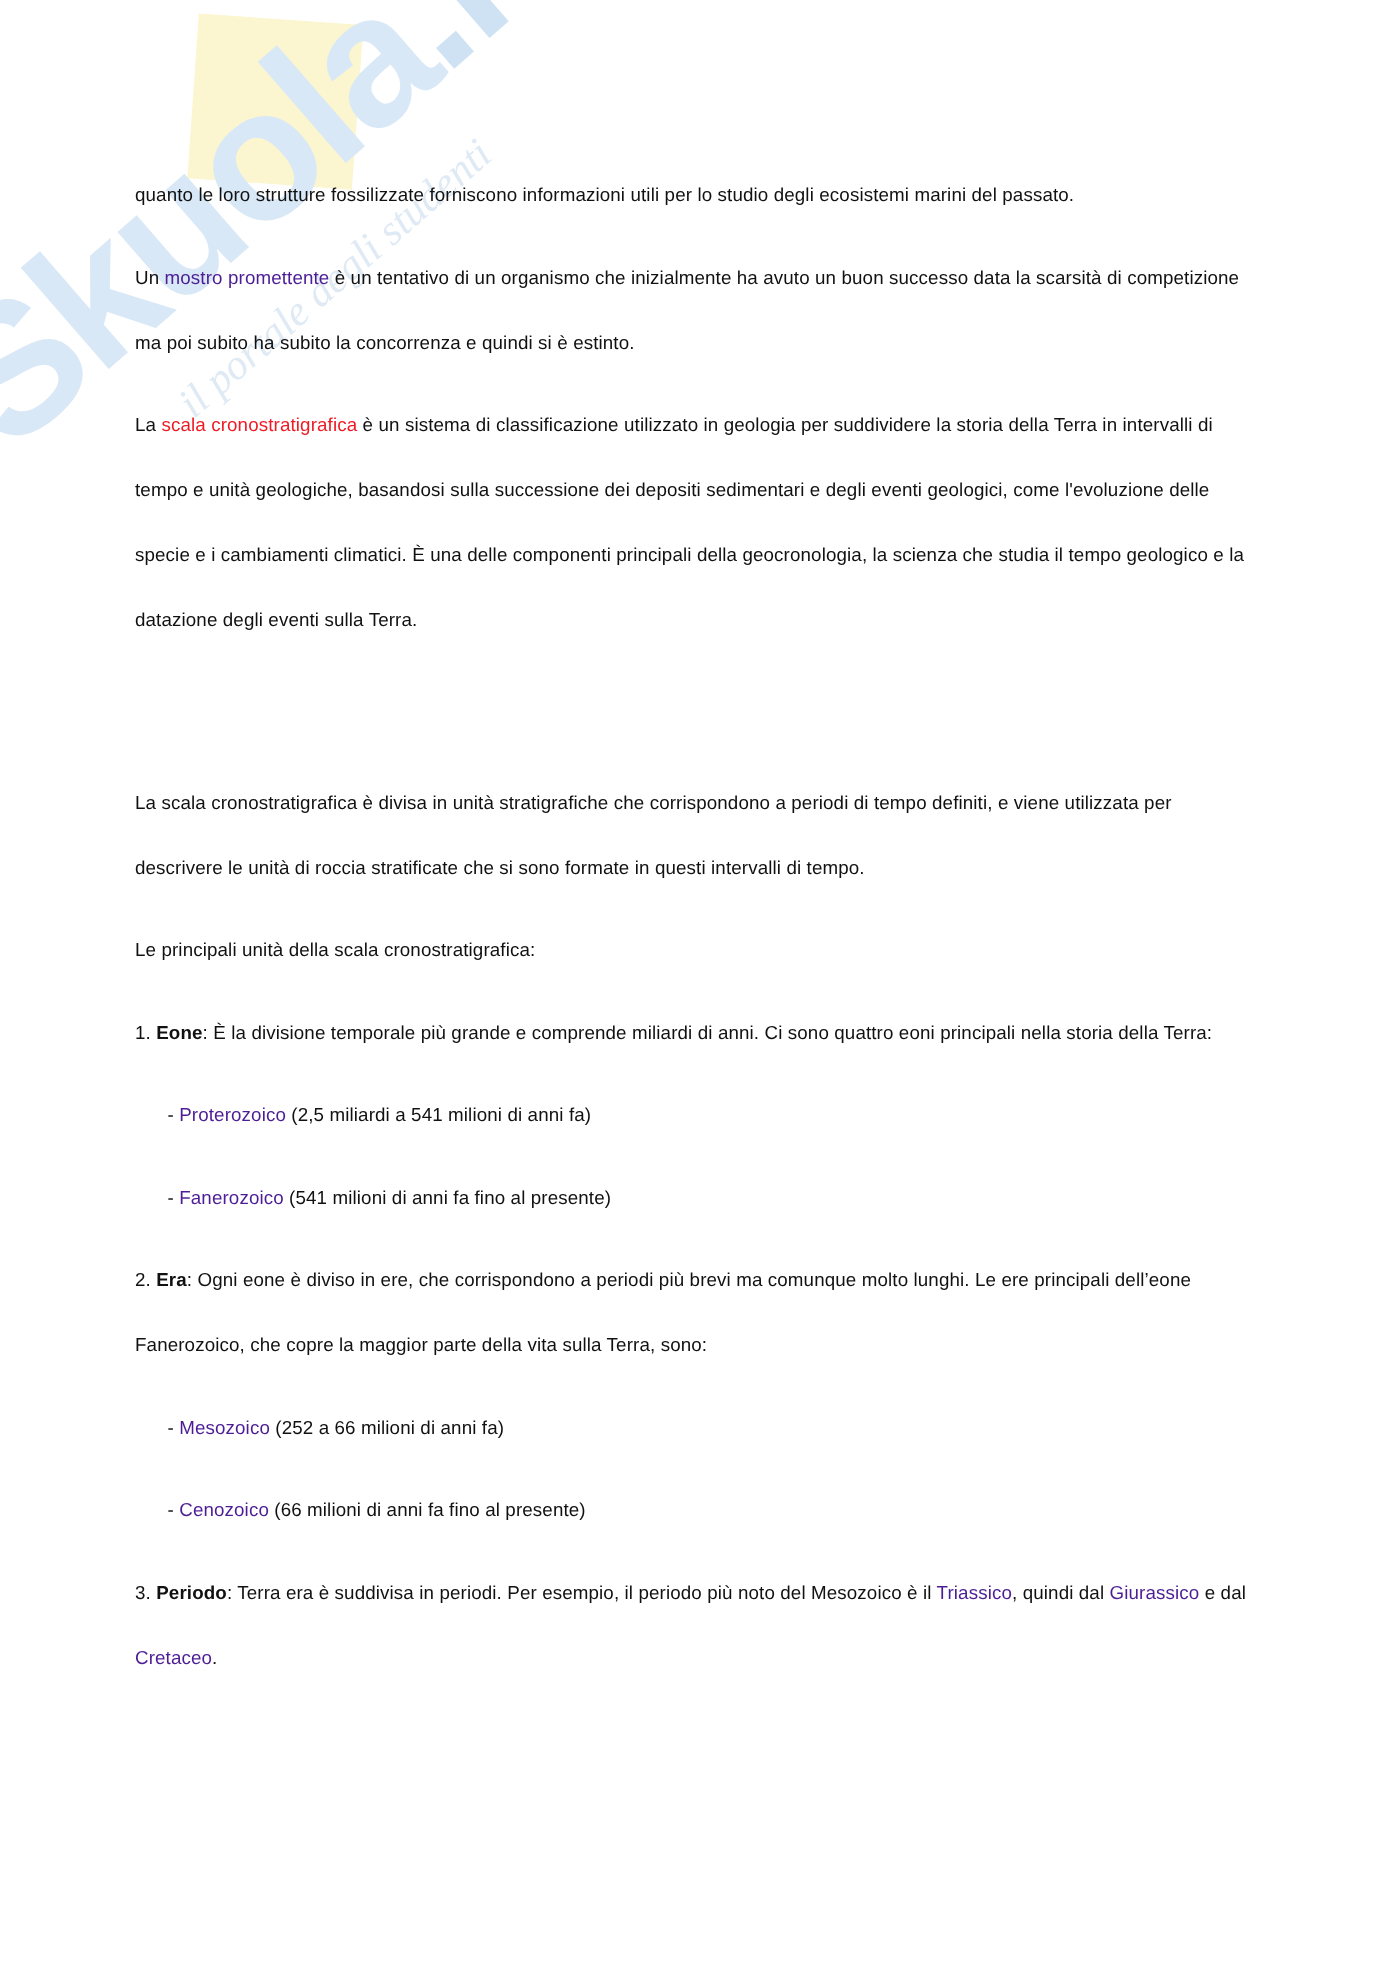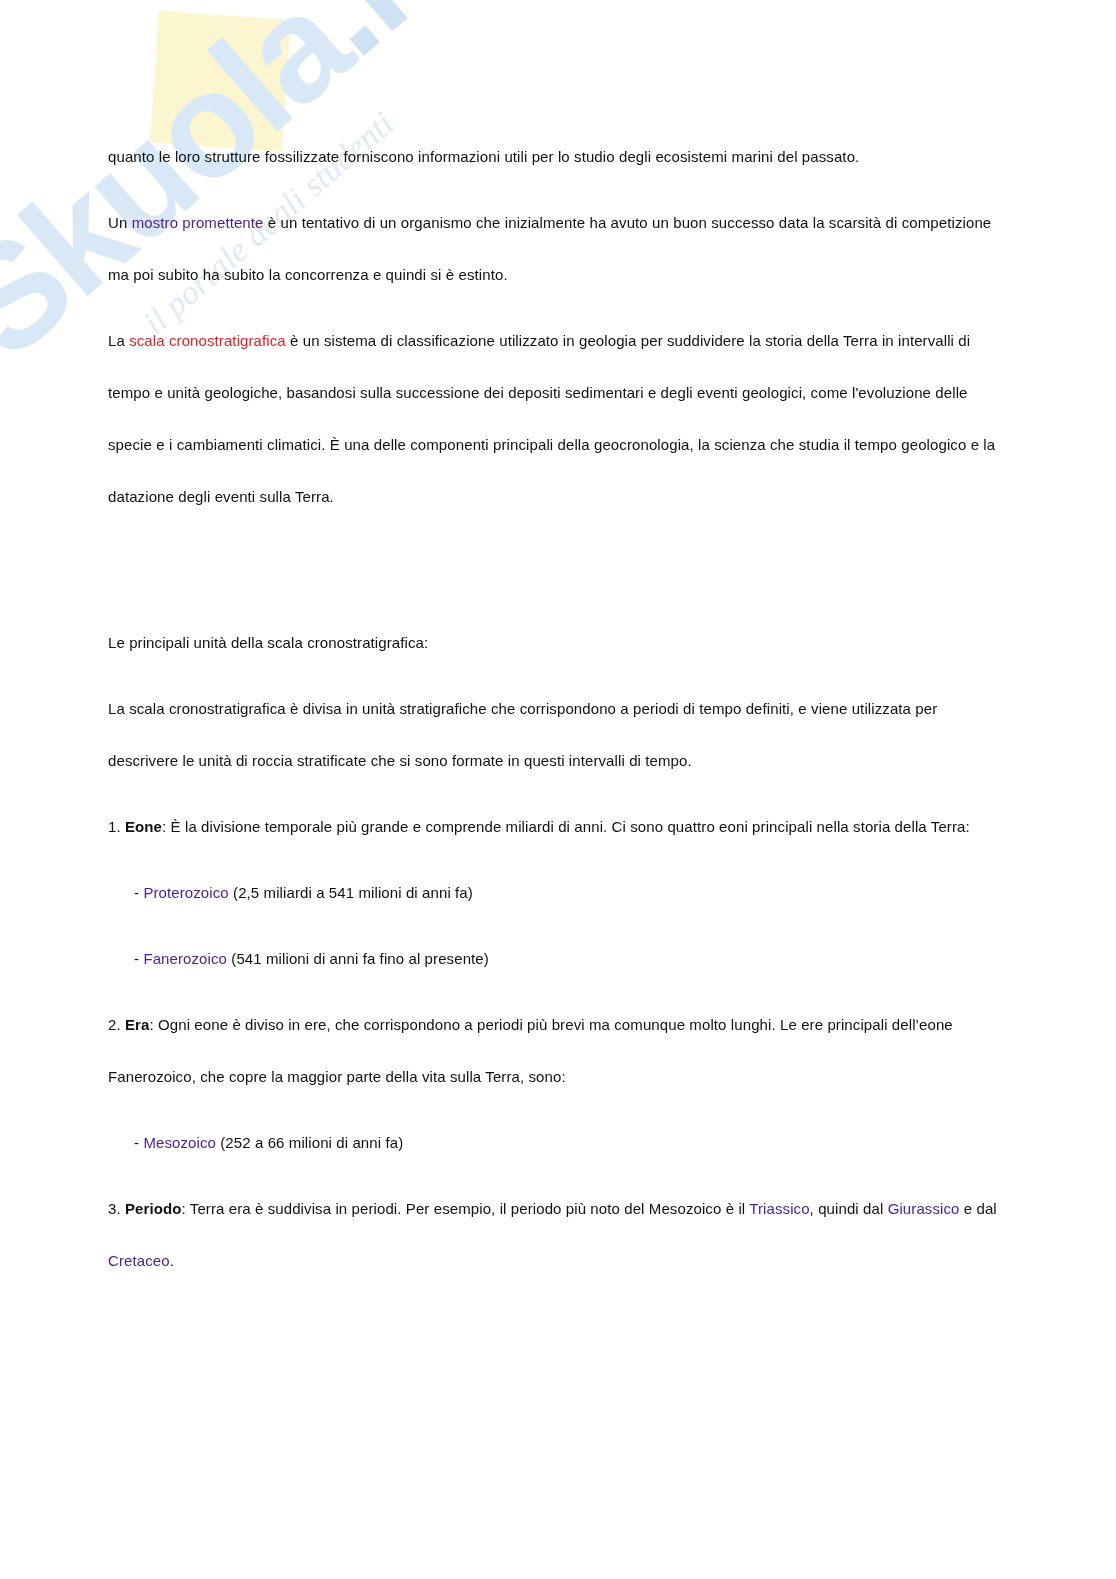--- a/index.html
+++ b/index.html
@@ -121,33 +121,34 @@
 
     <p class="para"><span>quanto le loro strutture fossilizzate forniscono informazioni utili per lo studio</span>
       <span>degli ecosistemi marini del passato.</span></p>
 
     <p class="para"><span>Un </span><span class="red">mostro promettente</span><span> è un tentativo di un organismo che inizialmente ha avuto un buon successo data la scarsità di competizione ma poi subito ha subito la concorrenza e quindi si è estinto.</span></p>
 
     <p class="para"><span>La </span><span class="red-bold">scala cronostratigrafica</span><span> è un sistema di classificazione utilizzato in geologia per suddividere la storia della Terra in intervalli di tempo e unità geologiche, basandosi sulla successione dei depositi sedimentari e degli eventi geologici, come l'evoluzione delle specie e i cambiamenti climatici. È una delle componenti principali della geocronologia, la scienza che studia il tempo geologico e la datazione degli eventi sulla Terra.</span></p>
 
     <div class="spacer-para"></div>
 
+    <p class="para">La scala cronostratigrafica è divisa in unità stratigrafiche che corrispondono a periodi di tempo definiti, e viene utilizzata per descrivere le unità di roccia stratificate che si sono formate in questi intervalli di tempo.</p>
+
     <p class="para">Le principali unità della scala cronostratigrafica:</p>
-
-    <p class="para">La scala cronostratigrafica è divisa in unità stratigrafiche che corrispondono a periodi di tempo definiti, e viene utilizzata per descrivere le unità di roccia stratificate che si sono formate in questi intervalli di tempo.</p>
 
     <p class="para"><span>1. </span><span class="bold">Eone</span><span>: È la divisione temporale più grande e comprende miliardi di anni. Ci sono quattro eoni principali nella storia della Terra:</span></p>
 
 
     <p class="bullet"><span>- </span><span class="red">Proterozoico</span><span> (2,5 miliardi a 541 milioni di anni fa)</span></p>
 
     <p class="bullet"><span>- </span><span class="red">Fanerozoico</span><span> (541 milioni di anni fa fino al presente)</span></p>
 
     <p class="para"><span>2. </span><span class="bold">Era</span><span>: Ogni eone è diviso in ere, che corrispondono a periodi più brevi ma comunque molto lunghi. Le ere principali dell’eone Fanerozoico, che copre la maggior parte della vita sulla Terra, sono:</span></p>
 
 
     <p class="bullet"><span>- </span><span class="red">Mesozoico</span><span> (252 a 66 milioni di anni fa)</span></p>
 
+    <p class="bullet"><span>- </span><span class="red">Cenozoico</span><span> (66 milioni di anni fa fino al presente)</span></p>
 
     <p class="para"><span>3. </span><span class="bold">Periodo</span><span>: Terra era è suddivisa in periodi. Per esempio, il periodo più noto del Mesozoico è il </span><span class="red">Triassico</span><span>, quindi dal </span><span class="red">Giurassico</span><span> e dal </span><span class="red">Cretaceo</span><span>.</span></p>
 
   </div>
 </div>
 
 </body></html>

